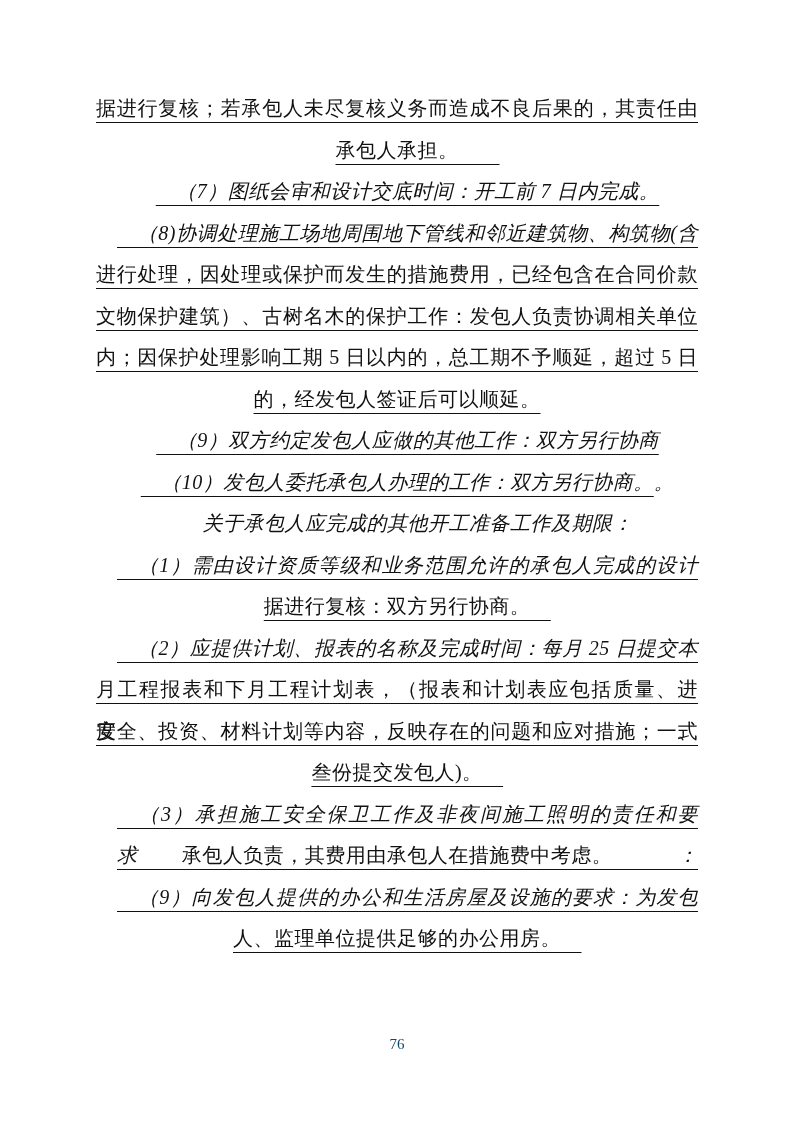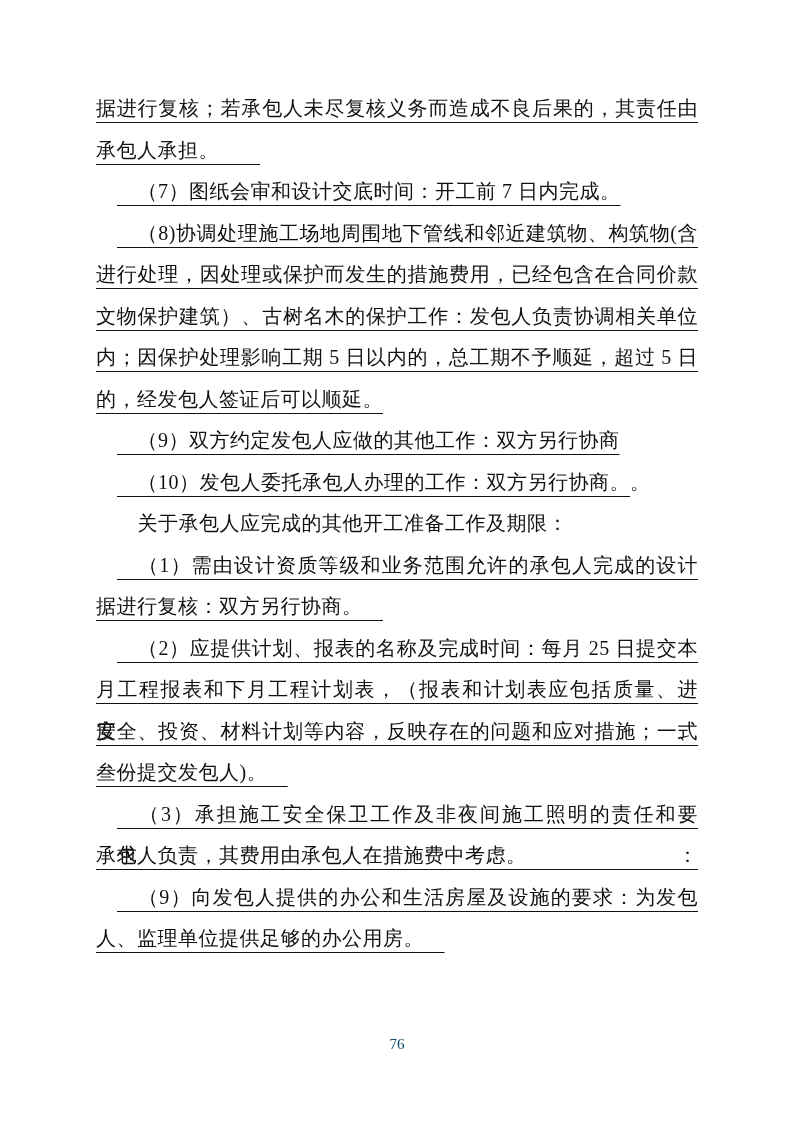--- a/index.html
+++ b/index.html
@@ -19,37 +19,38 @@
   .content {
     position: absolute;
     left: 96px;
     top: 88px;
     width: 602px;
   }
   .line {
     font-size: 20px;
     line-height: 41.5px;
     height: 41.5px;
-    text-align: left;
+    text-align: center;
     white-space: nowrap;
     letter-spacing: 0.5px;
   }
   .line.justify {
     white-space: normal;
     text-align: justify;
     text-align-last: justify;
   }
   .line .txt.u {
     text-decoration: underline;
     text-decoration-thickness: 1.2px;
     text-underline-offset: 7px;
     text-decoration-skip-ink: none;
   }
   .line.indent {
     padding-left: 21px;
+    font-style: italic;
   }
   .line .trail {
     text-decoration: none;
   }
   .footer {
     position: absolute;
     left: 0;
     top: 1034px;
     width: 794px;
     text-align: center;

